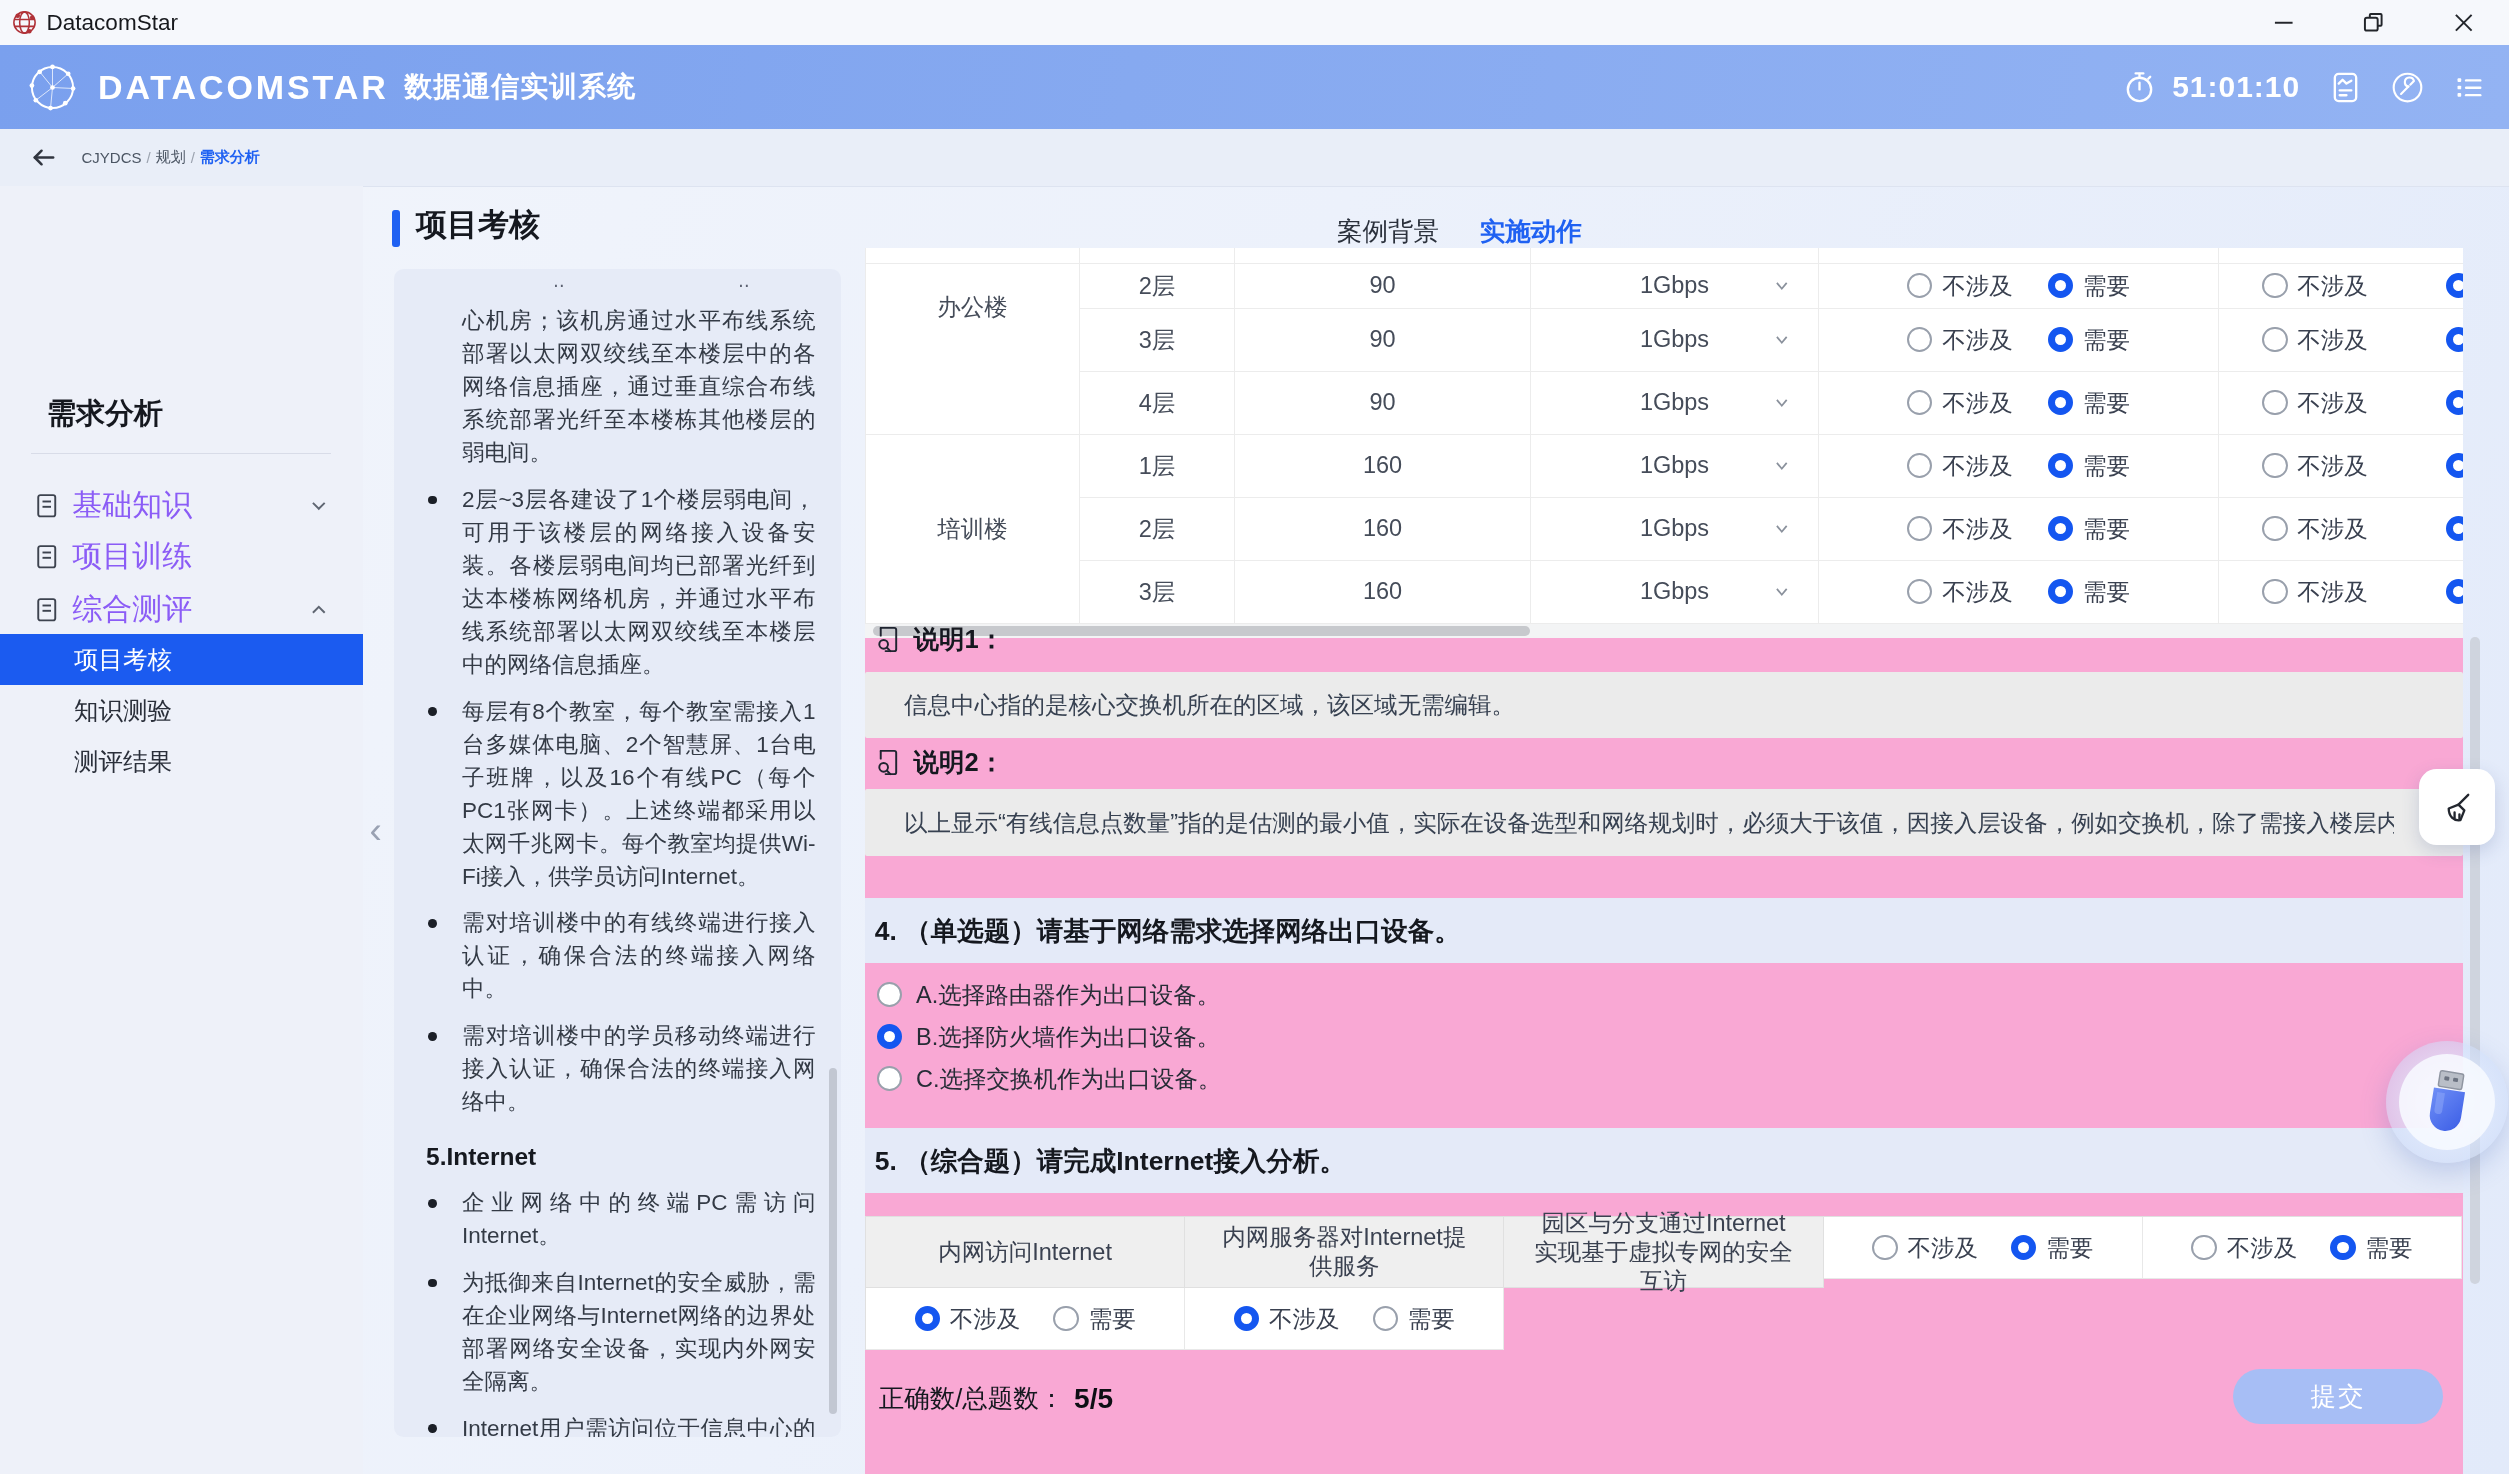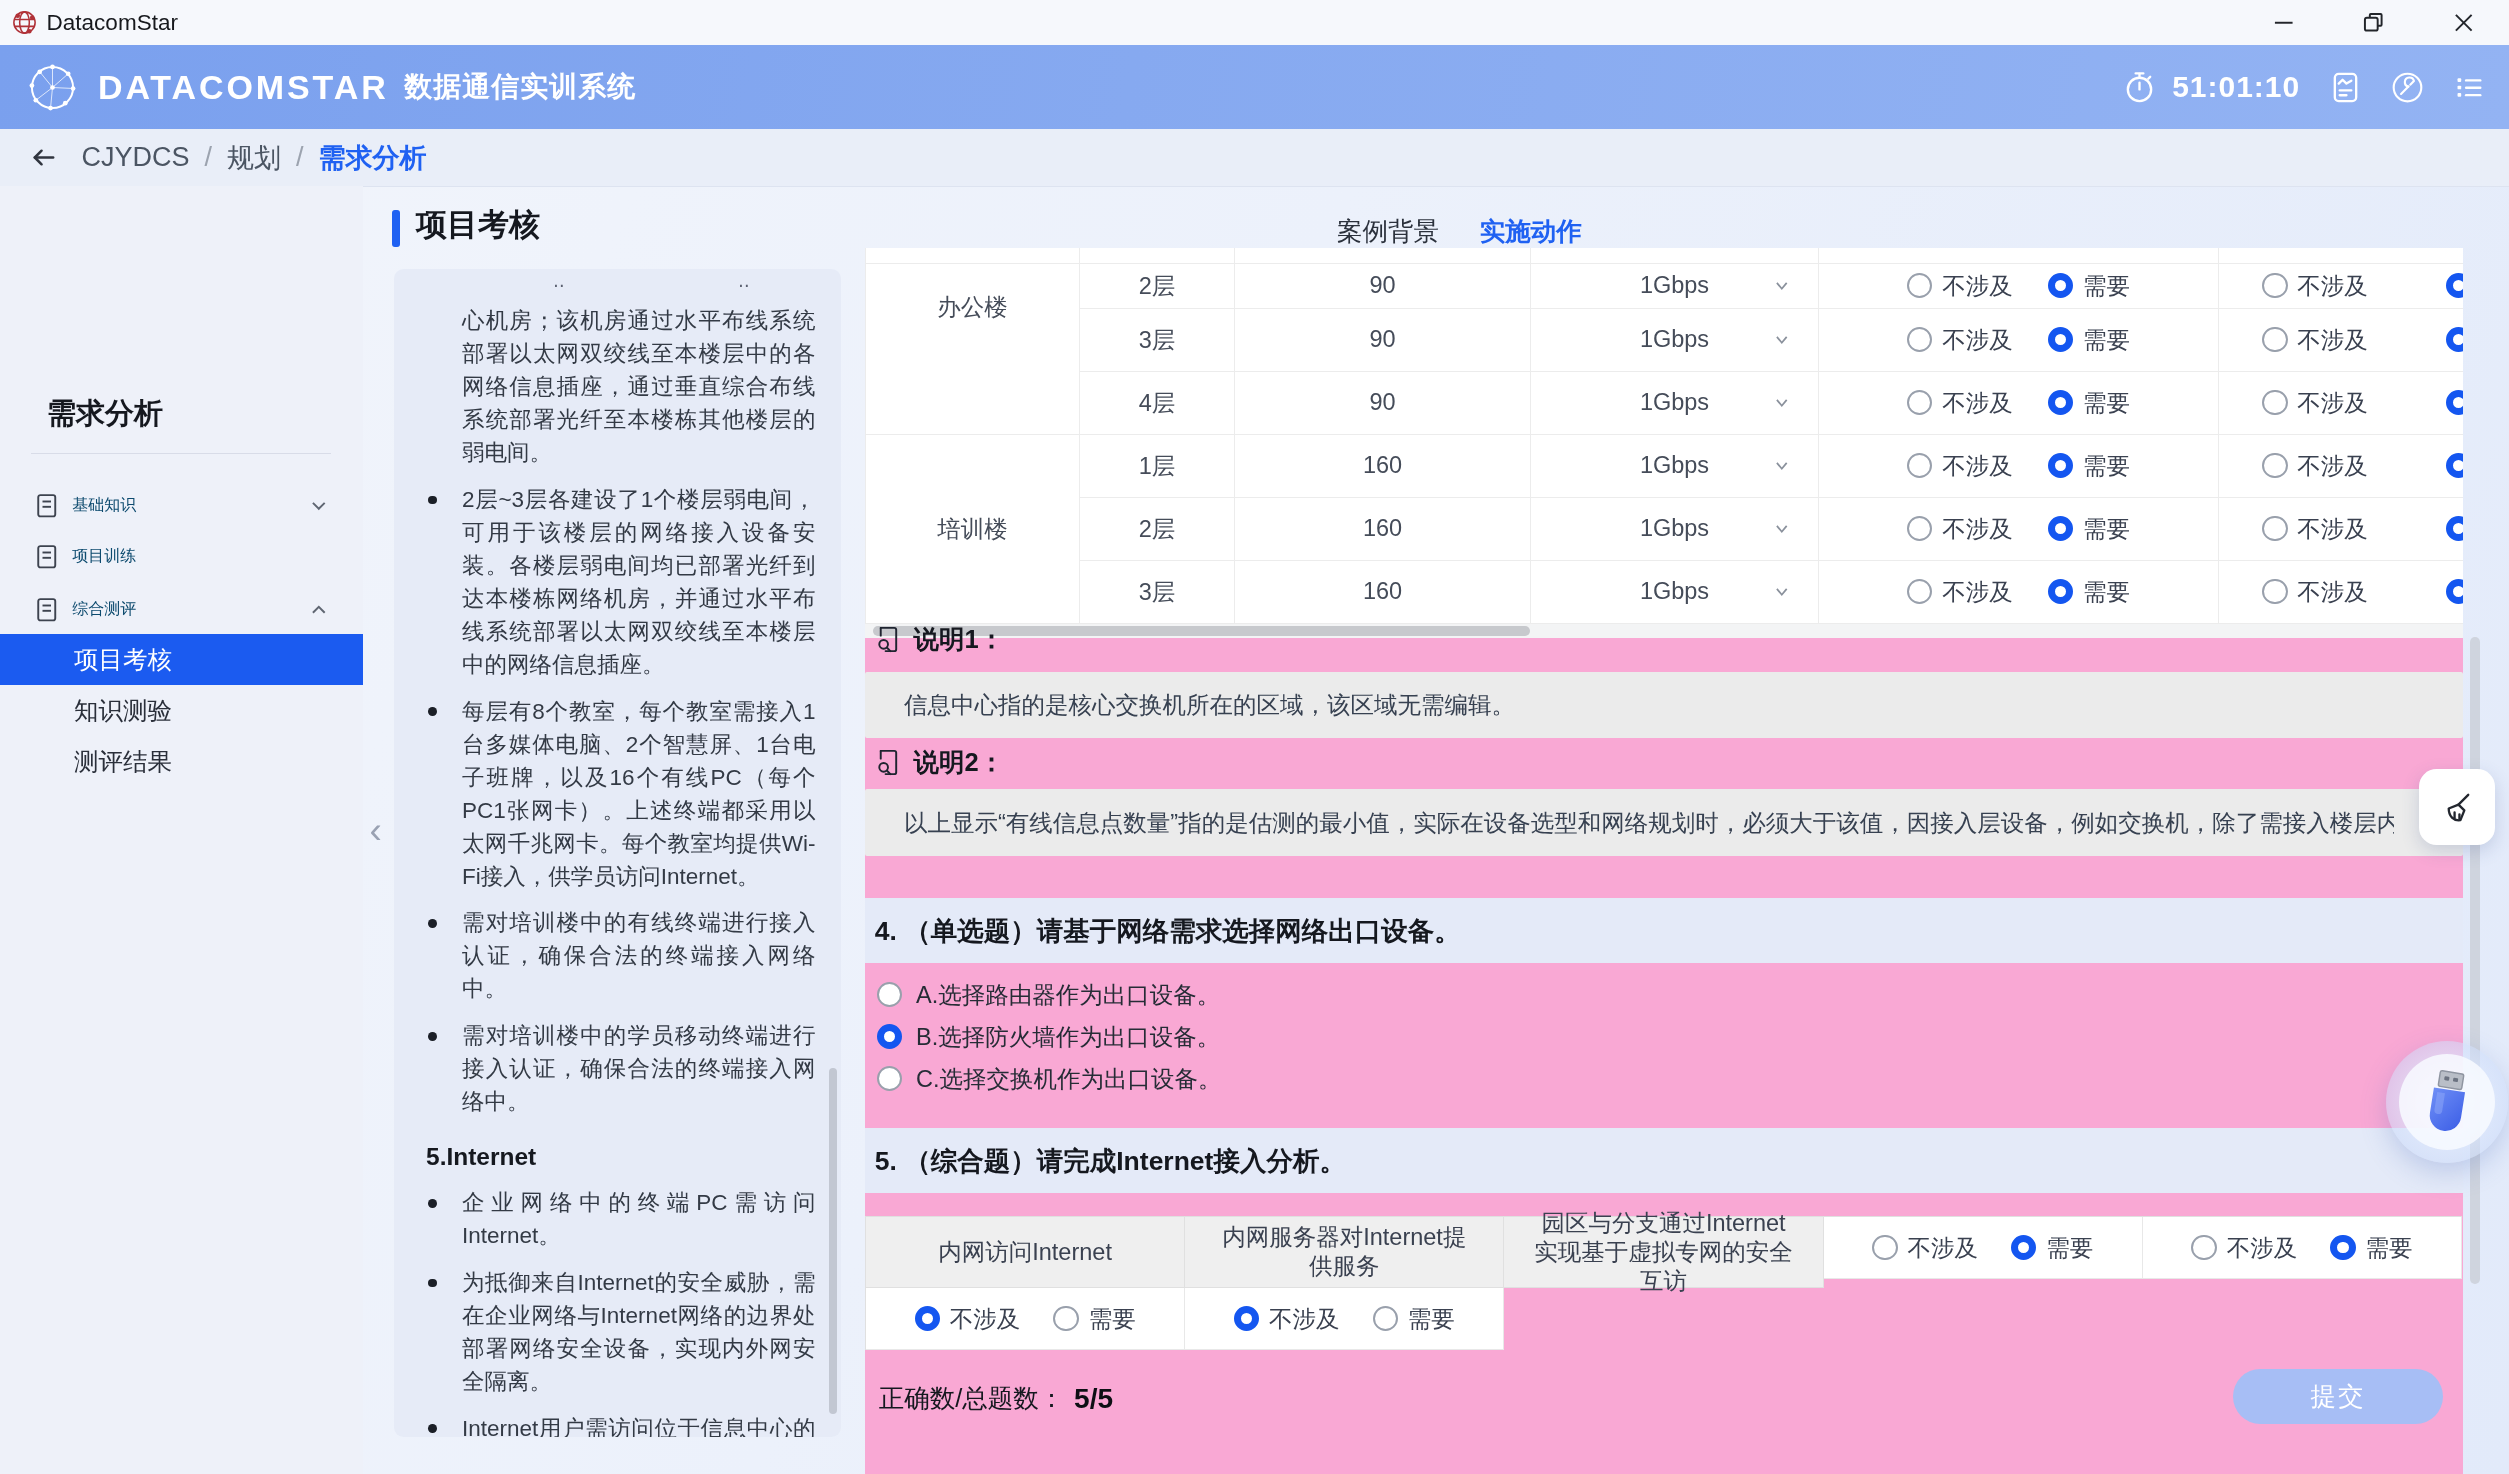--- a/index.html
+++ b/index.html
@@ -18,29 +18,29 @@
           display:flex;align-items:center}
   .brand{display:flex;align-items:center;margin-left:27.4px}
   .brand-text{color:#fff;font-weight:bold;font-size:34px;letter-spacing:2.9px;margin-left:19.6px}
   .product-text{color:#fff;font-weight:bold;font-size:28px;margin-left:15.7px;letter-spacing:1px}
   .header-right{position:absolute;right:21.6px;top:0;height:84px;display:flex;align-items:center;gap:27.4px}
   .timer-text{color:#fff;font-size:30px;font-weight:bold;letter-spacing:1px;margin-left:-11.8px}
   .hicon{width:35px;height:35px;display:flex;align-items:center;justify-content:center}
   
   .breadbar{position:absolute;left:0;top:129px;width:2509px;height:57px;background:#e9eef8;
             display:flex;align-items:center;border-bottom:1px solid #dde3f0}
-  .crumbs{display:flex;align-items:center;font-size:27px;color:#4b5563;margin-left:23.5px;gap:15px}
+  .crumbs{display:flex;align-items:center;font-size:15px;color:#4b5563;margin-left:23.5px;gap:5px}
   .crumb-sep{color:#9ca3af}
   .crumb-active{color:#1f61f2;font-weight:bold}
   
   .sidebar{position:absolute;left:0;top:186px;width:363px;height:1288px;background:#eef1f9}
   .side-title{position:absolute;left:47px;top:208px;font-size:29px;font-weight:bold;color:#15181f}
   .side-divider{position:absolute;left:31px;top:267px;width:300px;height:1px;background:#d8dce8}
   .side-item{position:absolute;left:0;width:363px;height:51px;display:flex;align-items:center}
-  .side-item .lbl{font-size:16px;color:#0c4a6e;margin-left:13.7px}
+  .side-item .lbl{font-size:30px;color:#8b5cf6;margin-left:13.7px}
   .side-item .icon{margin-left:35px;display:flex}
   .side-item .chev{position:absolute;right:33px;display:flex}
   .side-sub{position:absolute;left:0;width:363px;height:51px;display:flex;align-items:center}
   .side-sub .lbl{font-size:24.5px;color:#2a2f3a;margin-left:74px}
   .side-sub.active{background:#1b5bf0}
   .side-sub.active .lbl{color:#fff}
   
   .main{position:absolute;left:363px;top:186px;width:2147px;height:1288px}
   .page-title-bar{position:absolute;left:29px;top:23.5px;width:7.8px;height:37px;background:#1f61f2;border-radius:2.9px}
   .page-title{position:absolute;left:53px;top:17.6px;font-size:31px;font-weight:bold;color:#15181f}

